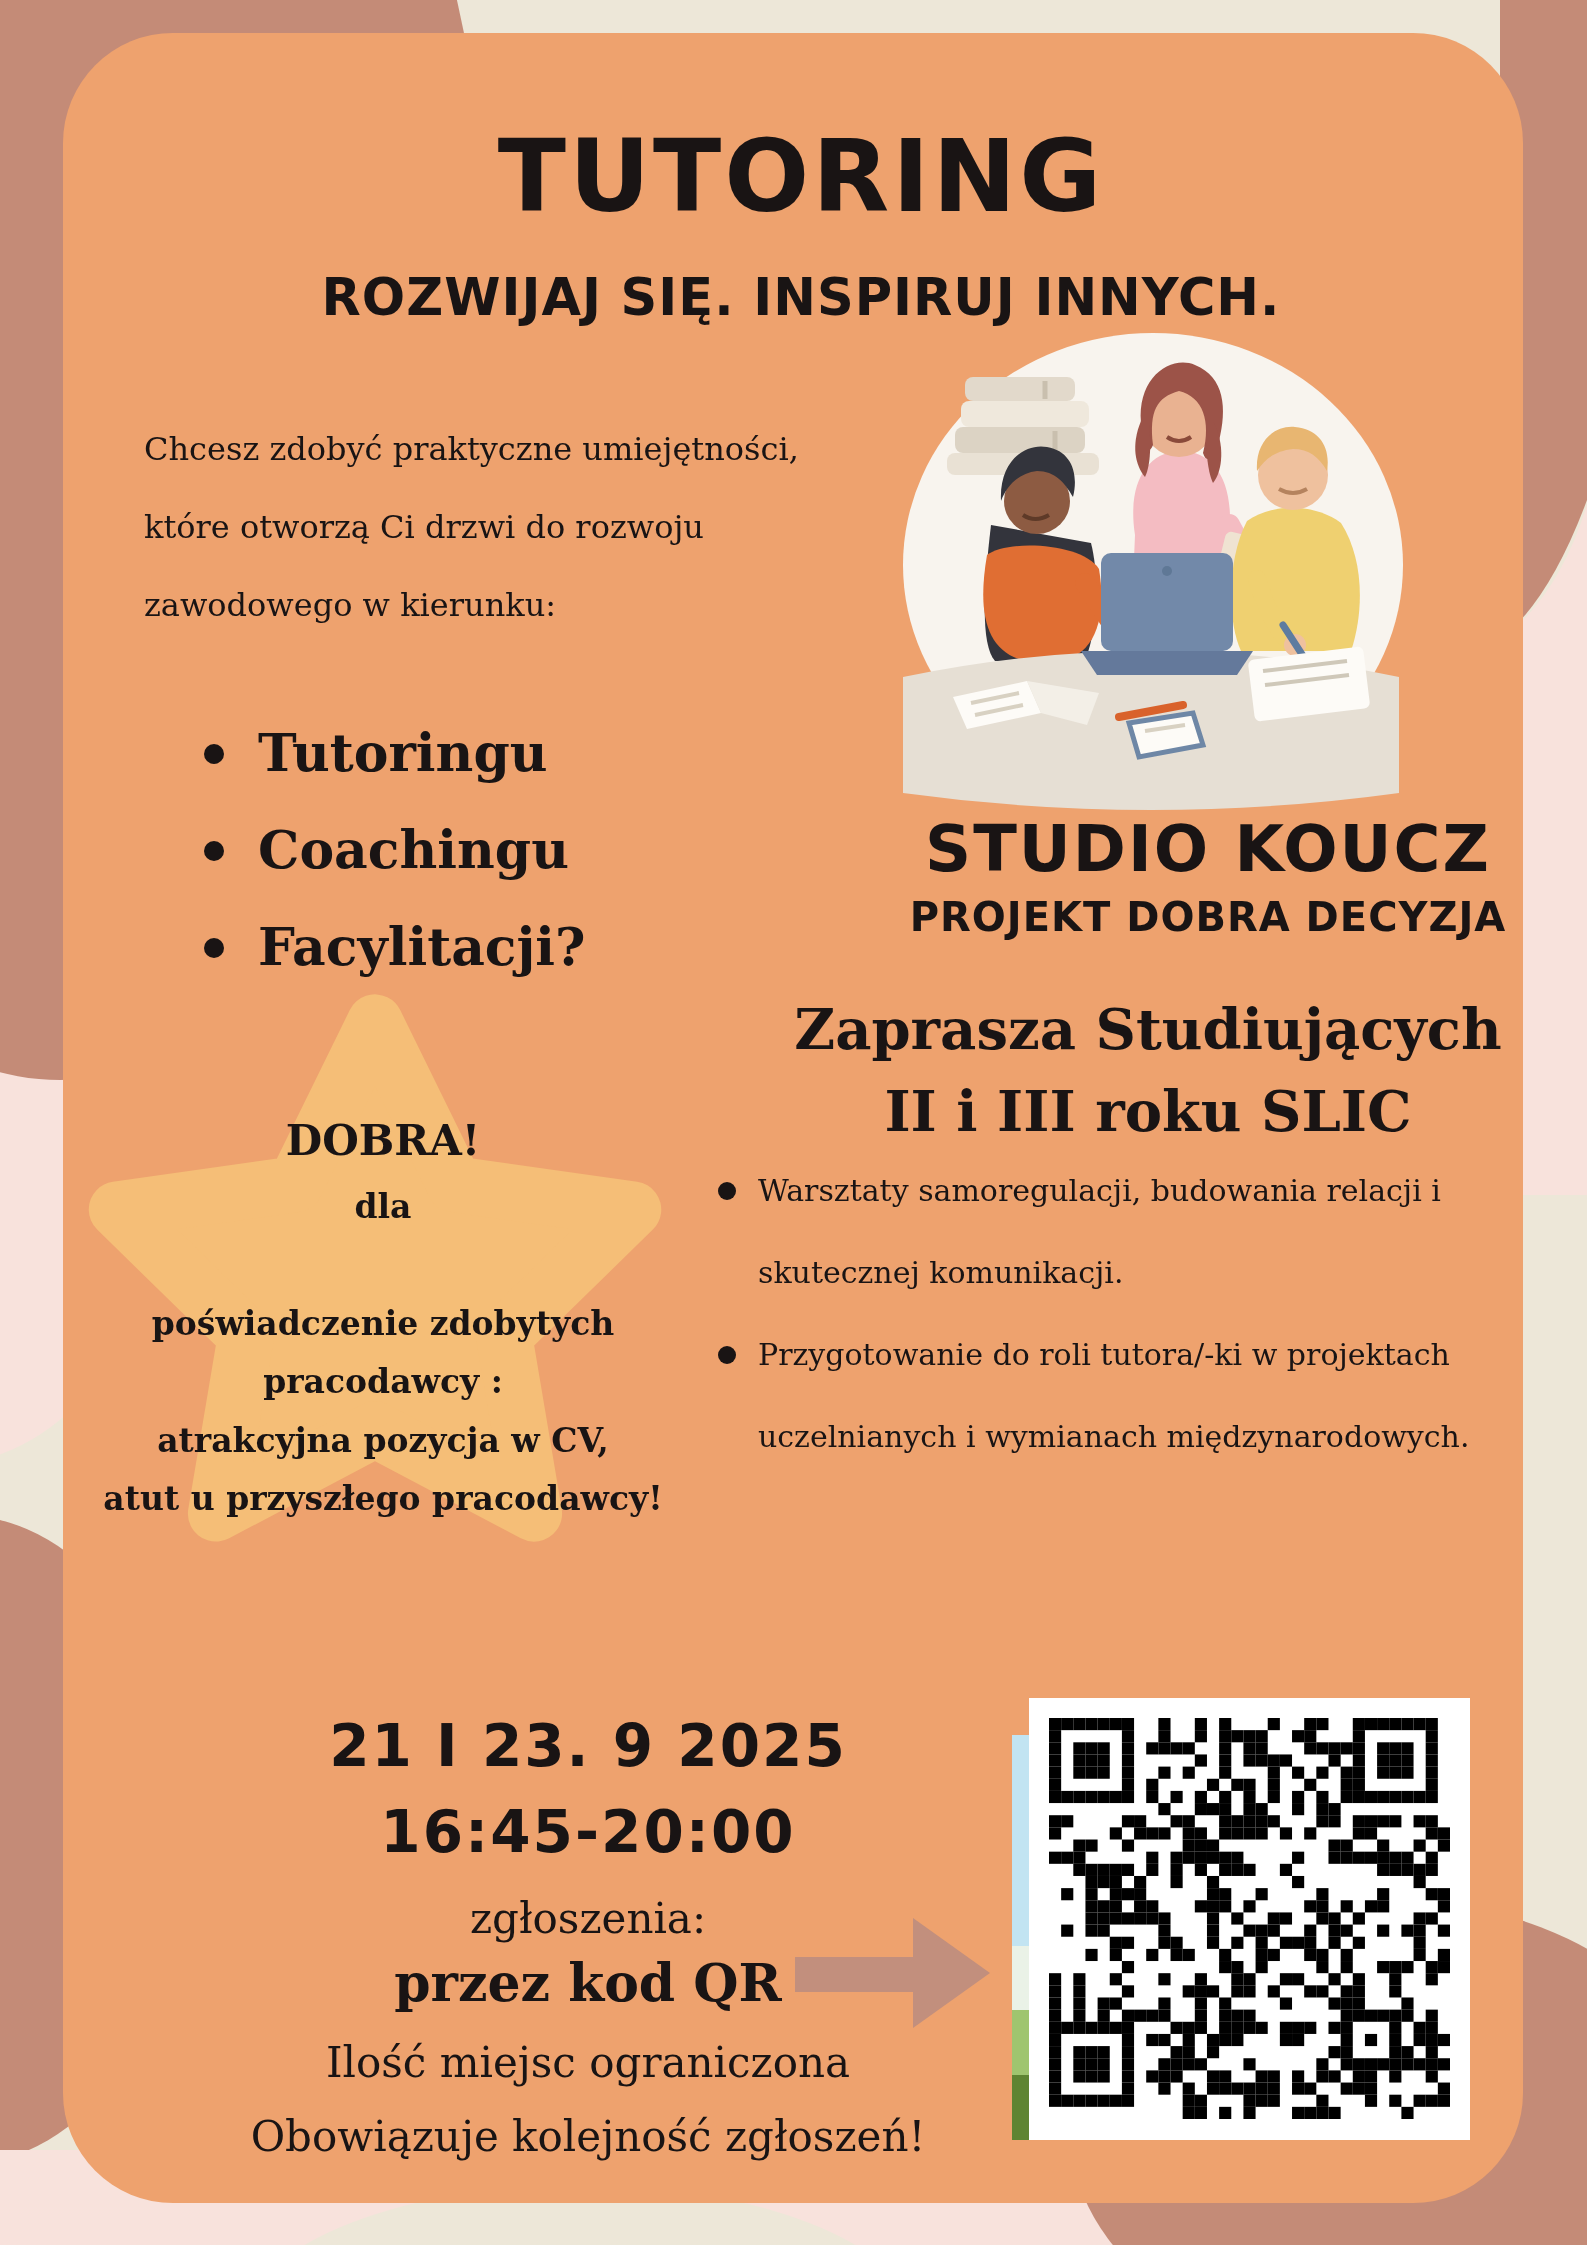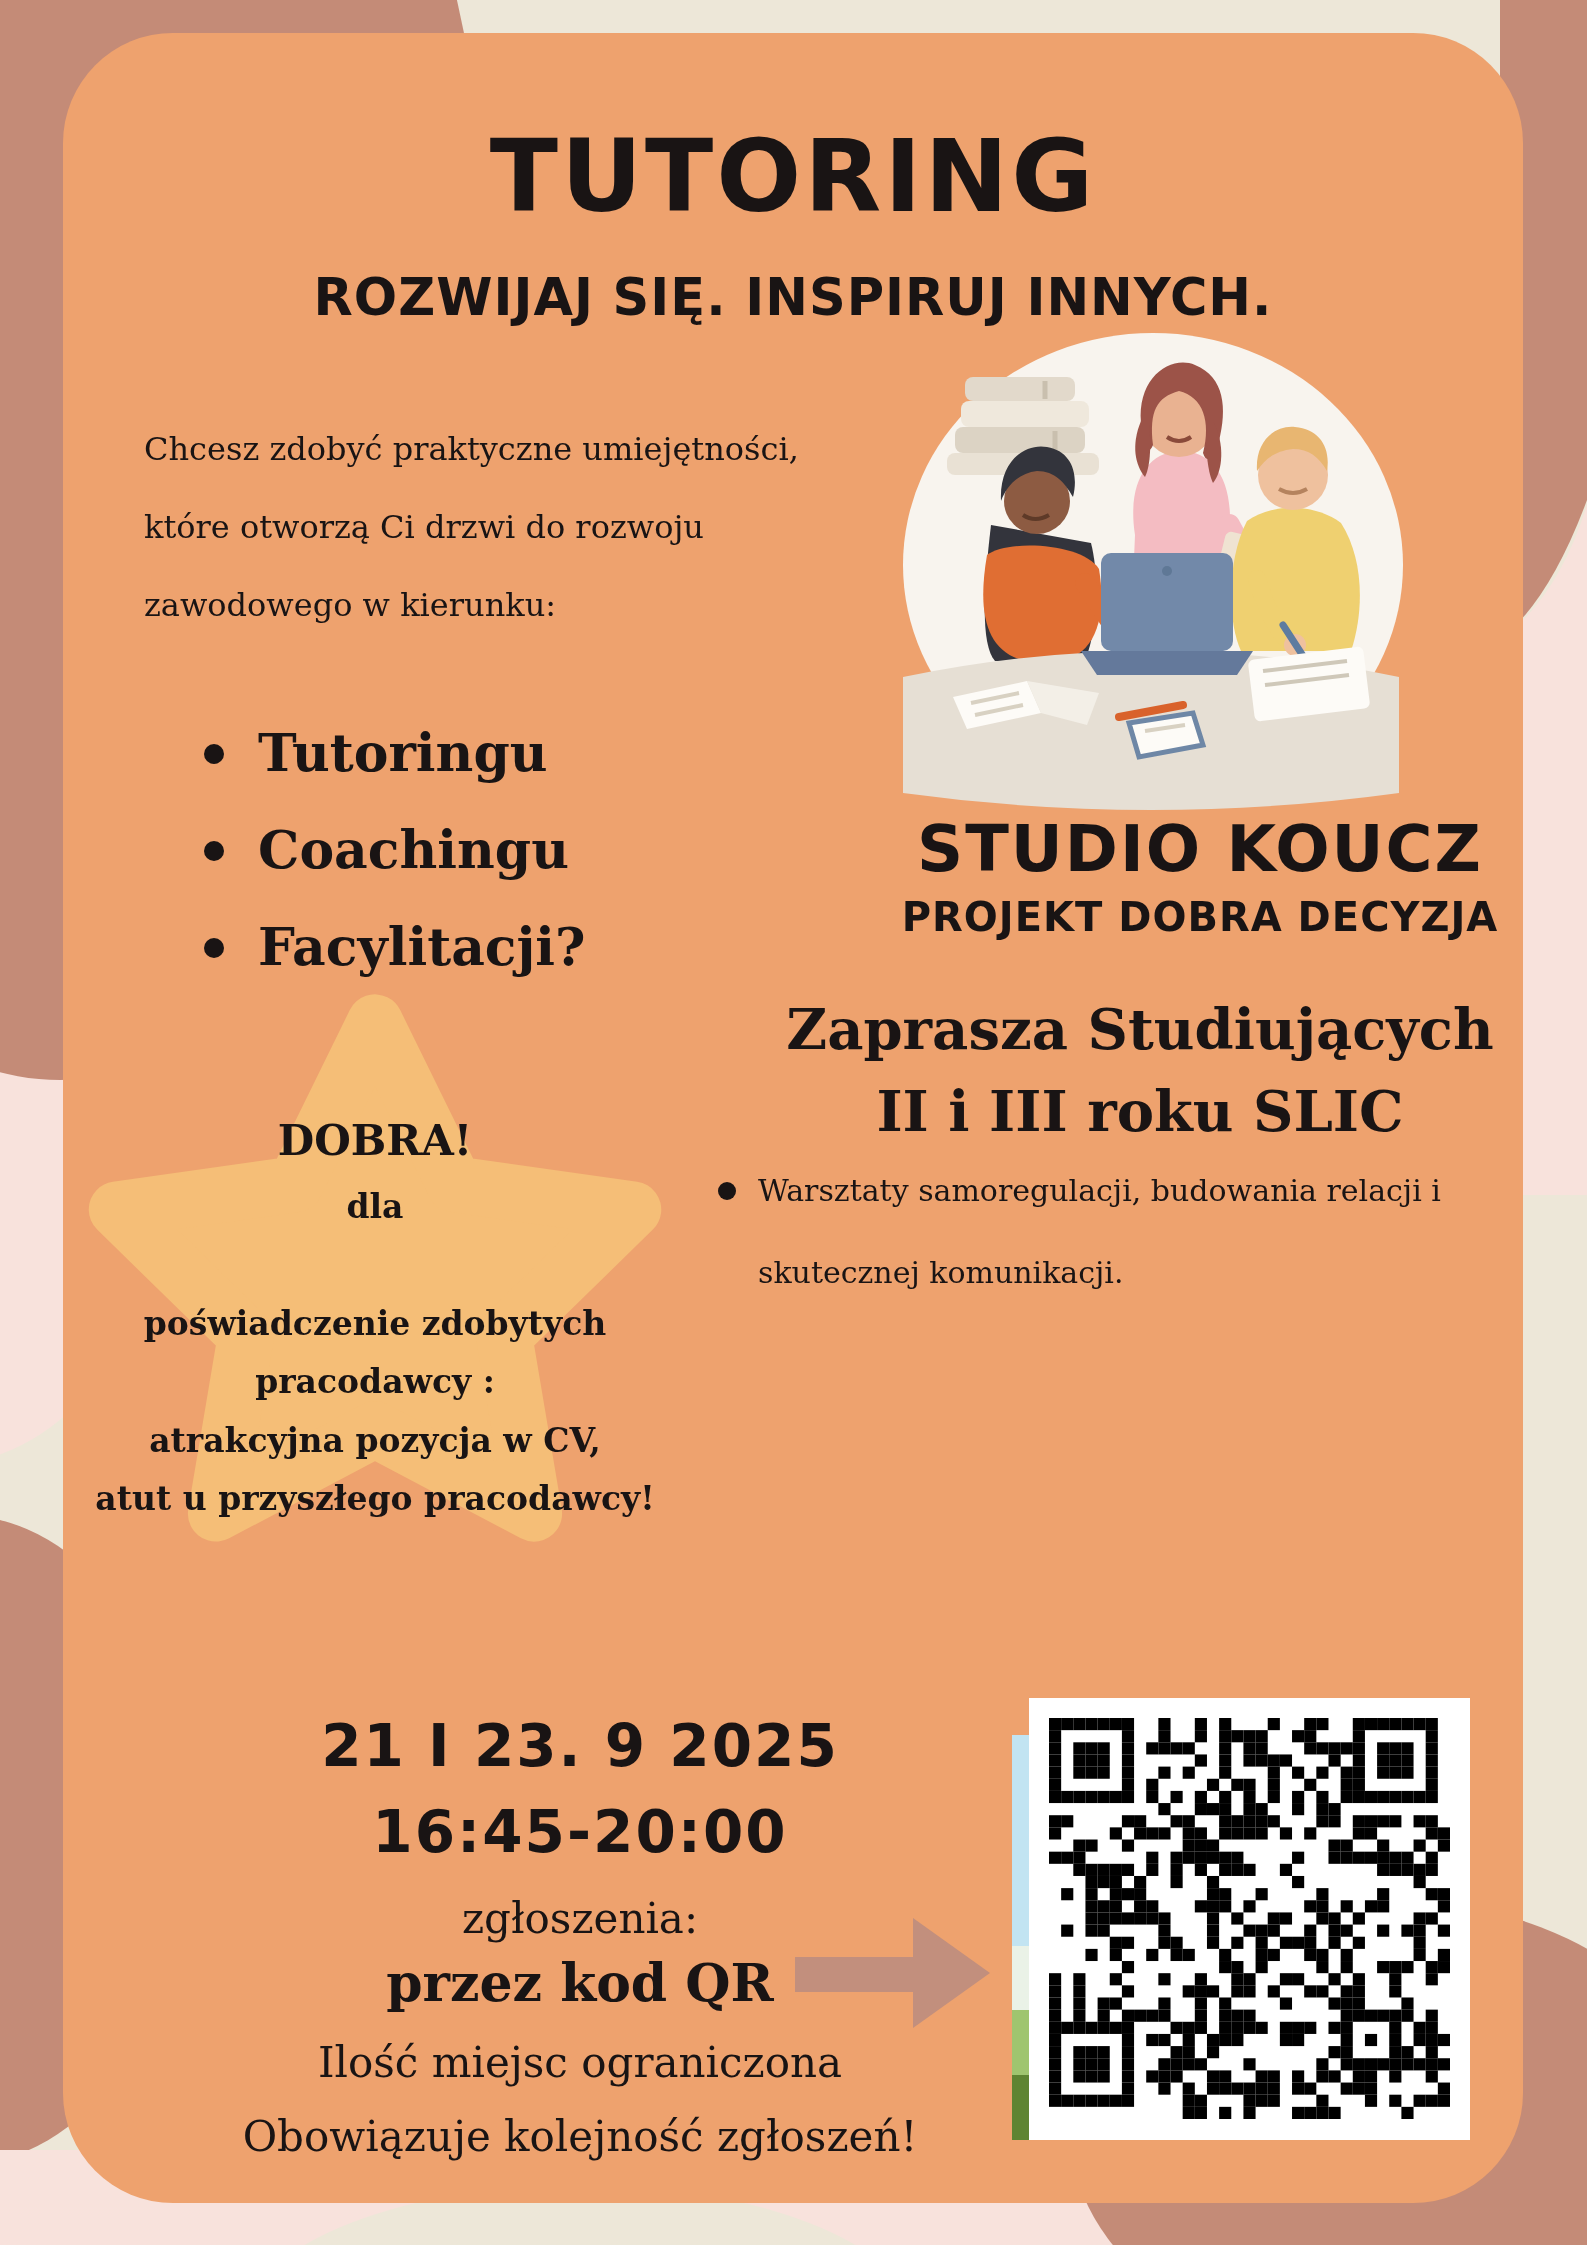--- a/index.html
+++ b/index.html
@@ -3,21 +3,21 @@
 <meta charset="utf-8">
 <style>
   html,body{margin:0;padding:0;background:#EDE7D8;}
   .page{position:relative;width:1587px;height:2245px;overflow:hidden;
         font-family:"DejaVu Serif",serif;color:#191414;}
   .bg{position:absolute;left:0;top:0;z-index:0;}
   .card{position:absolute;left:63px;top:33px;width:1460px;height:2170px;
         background:#EEA26E;border-radius:110px;z-index:1;}
   .abs{position:absolute;z-index:2;}
   .display{font-family:"DejaVu Sans",sans-serif;font-weight:bold;}
-  .center{text-align:center;}
+  .center{text-align:center;margin-left:8px;}
   .title{left:63px;top:118px;width:1460px;font-size:100px;letter-spacing:3px;}
   .subtitle{left:63px;top:268px;width:1460px;font-size:51px;letter-spacing:1px;}
   .intro{left:144px;top:410px;width:660px;font-size:32px;line-height:78px;}
   .intro-list{left:196px;top:704px;width:560px;list-style:none;margin:0;padding:0;}
   .intro-list div{position:relative;font-size:52px;font-weight:bold;line-height:97px;padding-left:62px;}
   .intro-list div::before{content:"";position:absolute;left:8px;top:40px;width:20px;height:20px;
         border-radius:50%;background:#191414;}
   .brand-name{left:820px;top:812px;width:760px;font-size:64px;letter-spacing:2px;}
   .brand-tagline{left:820px;top:894px;width:760px;font-size:40px;letter-spacing:1px;}
   .invite-1{left:760px;top:996px;width:760px;font-size:56px;font-weight:bold;}
@@ -136,20 +136,21 @@
     </g>
   </svg>
 
   <div class="abs display center brand-name">STUDIO KOUCZ</div>
   <div class="abs display center brand-tagline">PROJEKT DOBRA DECYZJA</div>
 
   <div class="abs center invite-1">Zaprasza Studiujących</div>
   <div class="abs center invite-2">II i III roku SLIC</div>
   <div class="abs invite-list">
     <div>Warsztaty samoregulacji, budowania relacji i skutecznej komunikacji.</div>
+    <div>Przygotowanie do roli tutora/-ki w projektach uczelnianych  i wymianach międzynarodowych.</div>
   </div>
 
   <svg class="abs star-svg" width="580" height="600" viewBox="0 0 620 620">
     <polygon points="310,40 395,213 586,240 448,375 480,565 310,475 140,565 172,375 34,240 225,213" fill="#F5BE77" stroke="#F5BE77" stroke-width="60" stroke-linejoin="round"></polygon>
   </svg>
   <div class="abs center star-heading">DOBRA!</div>
   <div class="abs center star-line" style="top:1182px">dla</div>
   <div class="abs center star-line" style="top:1299px">poświadczenie zdobytych</div>
   <div class="abs center star-line" style="top:1357px">pracodawcy :</div>
   <div class="abs center star-line" style="top:1416px">atrakcyjna pozycja w CV,</div>

